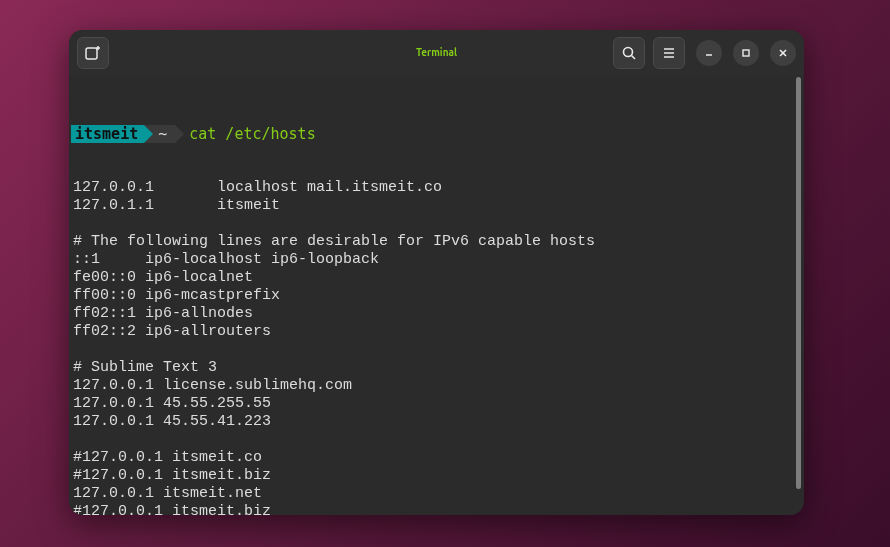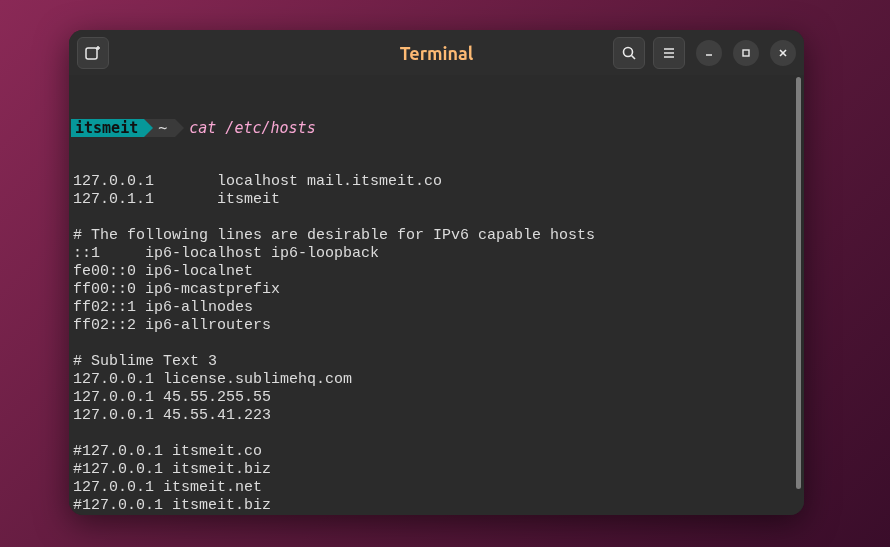--- a/index.html
+++ b/index.html
@@ -48,24 +48,24 @@
       border: 1px solid #4a4a4a;
       display: flex;
       align-items: center;
       justify-content: center;
       color: #eaeaea;
     }
     .title {
       position: absolute;
       left: 50%;
       transform: translateX(-50%);
-      color: #fdba74;
+      color: #84cc16;
       font-family: "Ubuntu", sans-serif;
       font-weight: 600;
-      font-size: 18px;
+      font-size: 10px;
       text-align: center;
     }
     .titlebar-right {
       margin-left: auto;
       display: flex;
       align-items: center;
       gap: 8px;
     }
     .tb-btn {
       width: 32px;
@@ -110,21 +110,21 @@
       line-height: 18px;
       color: #dcdcdc;
       white-space: pre;
       font-family: "DejaVu Sans Mono", "Menlo", monospace;
       padding-left: 2px;
     }
     .prompt-line {
       display: flex;
       align-items: flex-end;
       height: 18px;
-      margin-top: 8px;
+      margin-top: 14px;
     }
     .prompt-segment {
       display: inline-flex;
       align-items: center;
       height: 18px;
     }
     .seg-host {
       background: #06989a;
       color: #111;
       font-weight: bold;
@@ -159,22 +159,21 @@
       right: -9px;
       top: 0;
       width: 0;
       height: 0;
       border-top: 9px solid transparent;
       border-bottom: 9px solid transparent;
       border-left: 9px solid #3a3a3a;
     }
     .cmd-text {
       margin-left: 14px;
-      color: #f9a8d4;
-      font-style: italic;
+      color: #84cc16;
     }
     .output-line {
       padding-left: 2px;
       height: 18px;
       line-height: 18px;
       font-family: Liberation Mono, monospace;
     }
     svg { display: block; }
   </style>
 </head>

